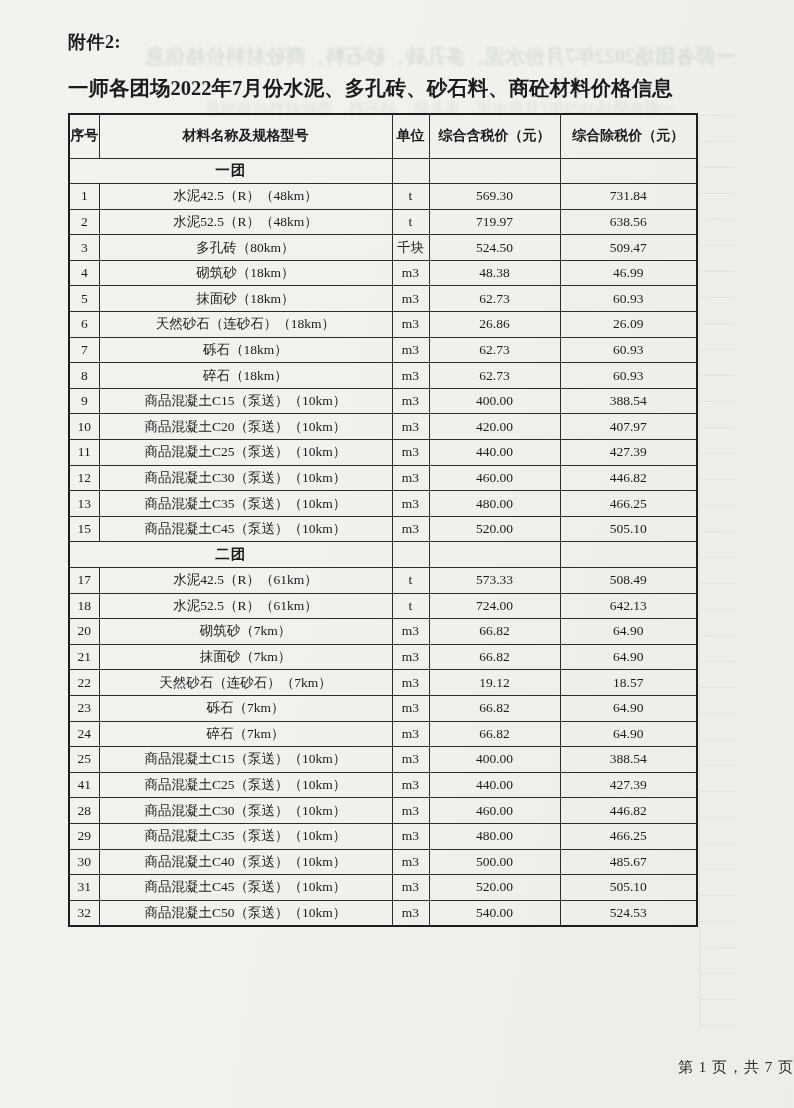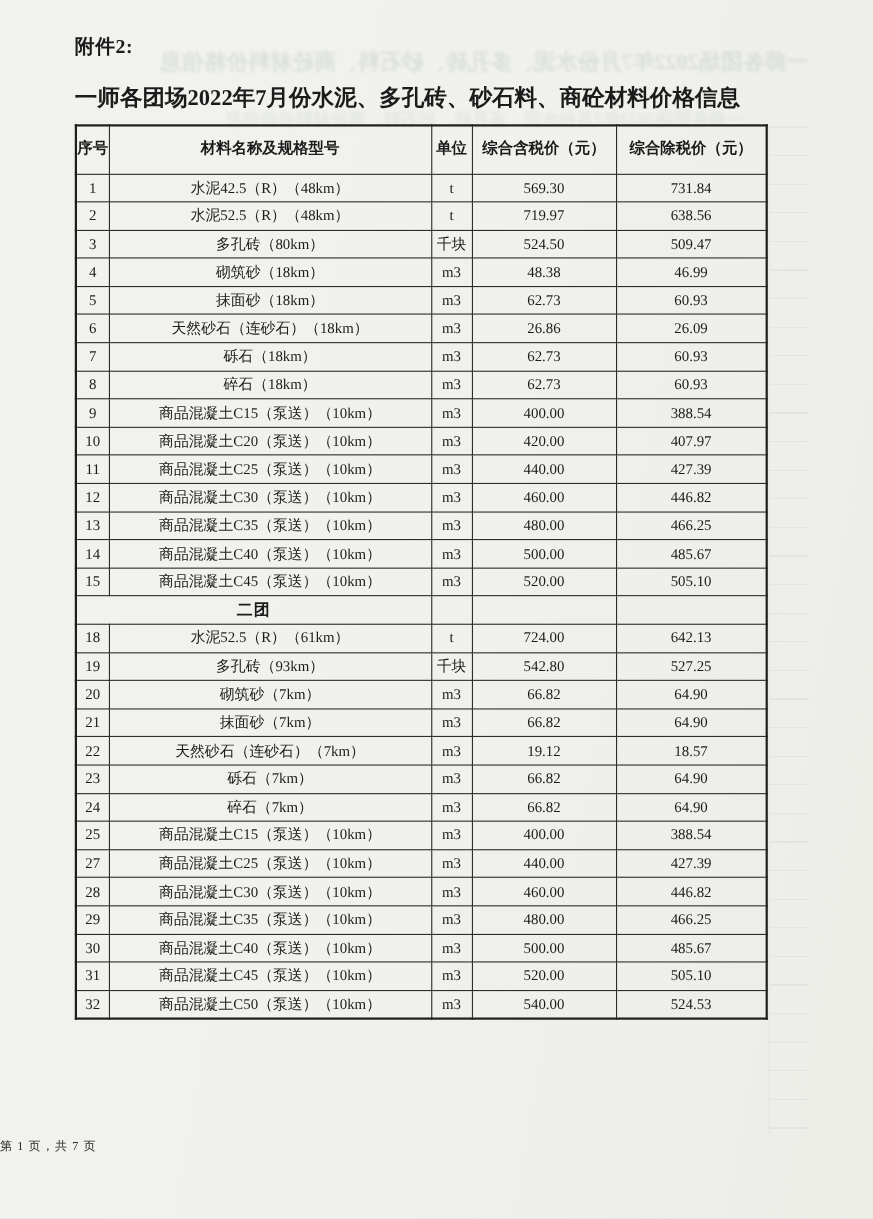--- a/index.html
+++ b/index.html
@@ -84,24 +84,24 @@
   }
   .price-table tbody tr { height: 25.6px; }
   .price-table td.section-label {
     font-weight: bold;
     font-size: 14.5px;
     letter-spacing: 1px;
   }
 
   .page-footer {
     position: absolute;
-    left: 0; top: 1034px;
+    left: 0; top: 1058px;
     width: 100%;
-    text-align: left;
-    font-size: 11px;
+    text-align: right;
+    font-size: 15px;
     color: #2a2a2a;
     letter-spacing: 1px;
   }
 </style>
 </head>
 <body>
 
 <div class="page">
 
   <div class="bleed bleed-1">一师各团场2022年7月份水泥、多孔砖、砂石料、商砼材料价格信息</div>
@@ -124,20 +124,26 @@
       <tr>
         <th>序号</th>
         <th>材料名称及规格型号</th>
         <th>单位</th>
         <th>综合含税价（元）</th>
         <th>综合除税价（元）</th>
       </tr>
     </thead>
     <tbody id="tbody">
         <tr>
+          <td colspan="2" class="section-label">一团</td>
+          <td></td>
+          <td></td>
+          <td></td>
+        </tr>
+        <tr>
           <td>1</td>
           <td>水泥42.5（R）（48km）</td>
           <td>t</td>
           <td>569.30</td>
           <td>731.84</td>
         </tr>
         <tr>
           <td>2</td>
           <td>水泥52.5（R）（48km）</td>
           <td>t</td>
@@ -215,54 +221,47 @@
           <td>446.82</td>
         </tr>
         <tr>
           <td>13</td>
           <td>商品混凝土C35（泵送）（10km）</td>
           <td>m3</td>
           <td>480.00</td>
           <td>466.25</td>
         </tr>
         <tr>
-          <td>14</td>
-          <td>商品混凝土C40（泵送）（10km）</td>
-          <td>m3</td>
-          <td>500.00</td>
-          <td>485.67</td>
-        </tr>
-        <tr>
           <td>15</td>
           <td>商品混凝土C45（泵送）（10km）</td>
           <td>m3</td>
           <td>520.00</td>
           <td>505.10</td>
         </tr>
         <tr>
           <td colspan="2" class="section-label">二团</td>
           <td></td>
           <td></td>
           <td></td>
+        </tr>
+        <tr>
+          <td>17</td>
+          <td>水泥42.5（R）（61km）</td>
+          <td>t</td>
+          <td>573.33</td>
+          <td>508.49</td>
         </tr>
         <tr>
           <td>18</td>
           <td>水泥52.5（R）（61km）</td>
           <td>t</td>
           <td>724.00</td>
           <td>642.13</td>
         </tr>
         <tr>
-          <td>19</td>
-          <td>多孔砖（93km）</td>
-          <td>千块</td>
-          <td>542.80</td>
-          <td>527.25</td>
-        </tr>
-        <tr>
           <td>20</td>
           <td>砌筑砂（7km）</td>
           <td>m3</td>
           <td>66.82</td>
           <td>64.90</td>
         </tr>
         <tr>
           <td>21</td>
           <td>抹面砂（7km）</td>
           <td>m3</td>
@@ -291,21 +290,21 @@
           <td>64.90</td>
         </tr>
         <tr>
           <td>25</td>
           <td>商品混凝土C15（泵送）（10km）</td>
           <td>m3</td>
           <td>400.00</td>
           <td>388.54</td>
         </tr>
         <tr>
-          <td>27</td>
+          <td>41</td>
           <td>商品混凝土C25（泵送）（10km）</td>
           <td>m3</td>
           <td>440.00</td>
           <td>427.39</td>
         </tr>
         <tr>
           <td>28</td>
           <td>商品混凝土C30（泵送）（10km）</td>
           <td>m3</td>
           <td>460.00</td>

